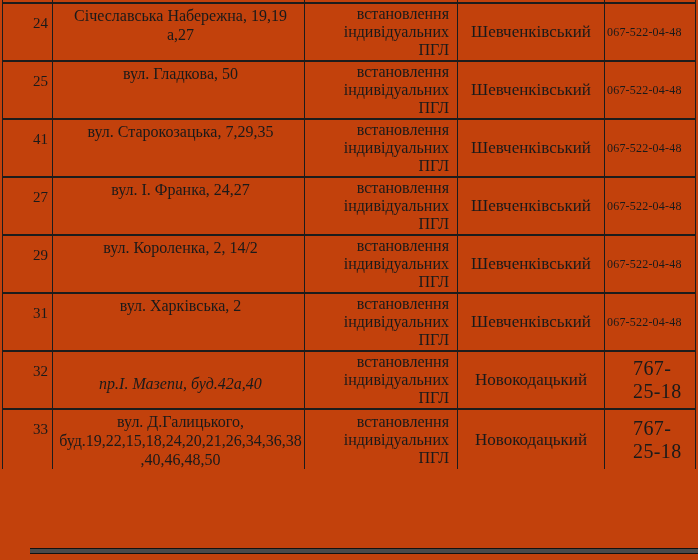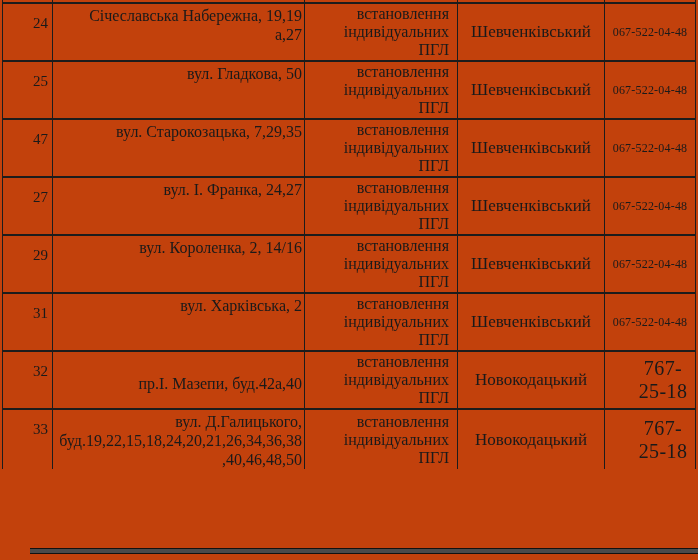--- a/index.html
+++ b/index.html
@@ -42,46 +42,46 @@
   col.c-phone { width: 91px; }
 
   td.num {
     vertical-align: top;
     text-align: right;
     padding: 11px 4px 0 0;
     font-size: 15px;
   }
   td.addr {
     vertical-align: top;
-    text-align: right;
+    text-align: center;
     padding: 2px 2px 0 6px;
     font-size: 16px;
     line-height: 19px;
     white-space: pre-line;
   }
   td.addr.vmid {
     vertical-align: middle;
     padding-top: 6px;
+    font-style: italic;
   }
   td.work {
     vertical-align: middle;
     text-align: right;
     font-size: 16px;
     line-height: 18px;
     padding: 1px 8px;
   }
   td.dist {
     vertical-align: middle;
     text-align: center;
     font-size: 17px;
     padding: 12px 4px;
   }
   td.phone {
     vertical-align: middle;
-    text-align: center;
     font-size: 12px;
     letter-spacing: 0.2px;
     padding: 0 2px;
     border-radius: 12px;
   }
   td.phone.lg { font-size: 20px; letter-spacing: 0.4px; padding-left: 28px; }
 
   .thick-bar {
     position: absolute;
     left: 30px; top: 548px;
@@ -124,39 +124,39 @@
 
       <tr>
         <td class="num">25</td>
         <td class="addr">вул. Гладкова, 50</td>
         <td class="work">встановлення індивідуальних ПГЛ</td>
         <td class="dist">Шевченківський</td>
         <td class="phone">067-522-04-48</td>
       </tr>
 
       <tr>
-        <td class="num">47</td>
+        <td class="num">41</td>
         <td class="addr">вул. Старокозацька, 7,29,35</td>
         <td class="work">встановлення індивідуальних ПГЛ</td>
         <td class="dist">Шевченківський</td>
         <td class="phone">067-522-04-48</td>
       </tr>
 
       <tr>
         <td class="num">27</td>
         <td class="addr">вул. І. Франка, 24,27</td>
         <td class="work">встановлення індивідуальних ПГЛ</td>
         <td class="dist">Шевченківський</td>
         <td class="phone">067-522-04-48</td>
       </tr>
 
 
       <tr>
         <td class="num">29</td>
-        <td class="addr">вул. Короленка, 2, 14/16</td>
+        <td class="addr">вул. Короленка, 2, 14/2</td>
         <td class="work">встановлення індивідуальних ПГЛ</td>
         <td class="dist">Шевченківський</td>
         <td class="phone">067-522-04-48</td>
       </tr>
 
 
       <tr>
         <td class="num">31</td>
         <td class="addr">вул. Харківська, 2</td>
         <td class="work">встановлення індивідуальних ПГЛ</td>

